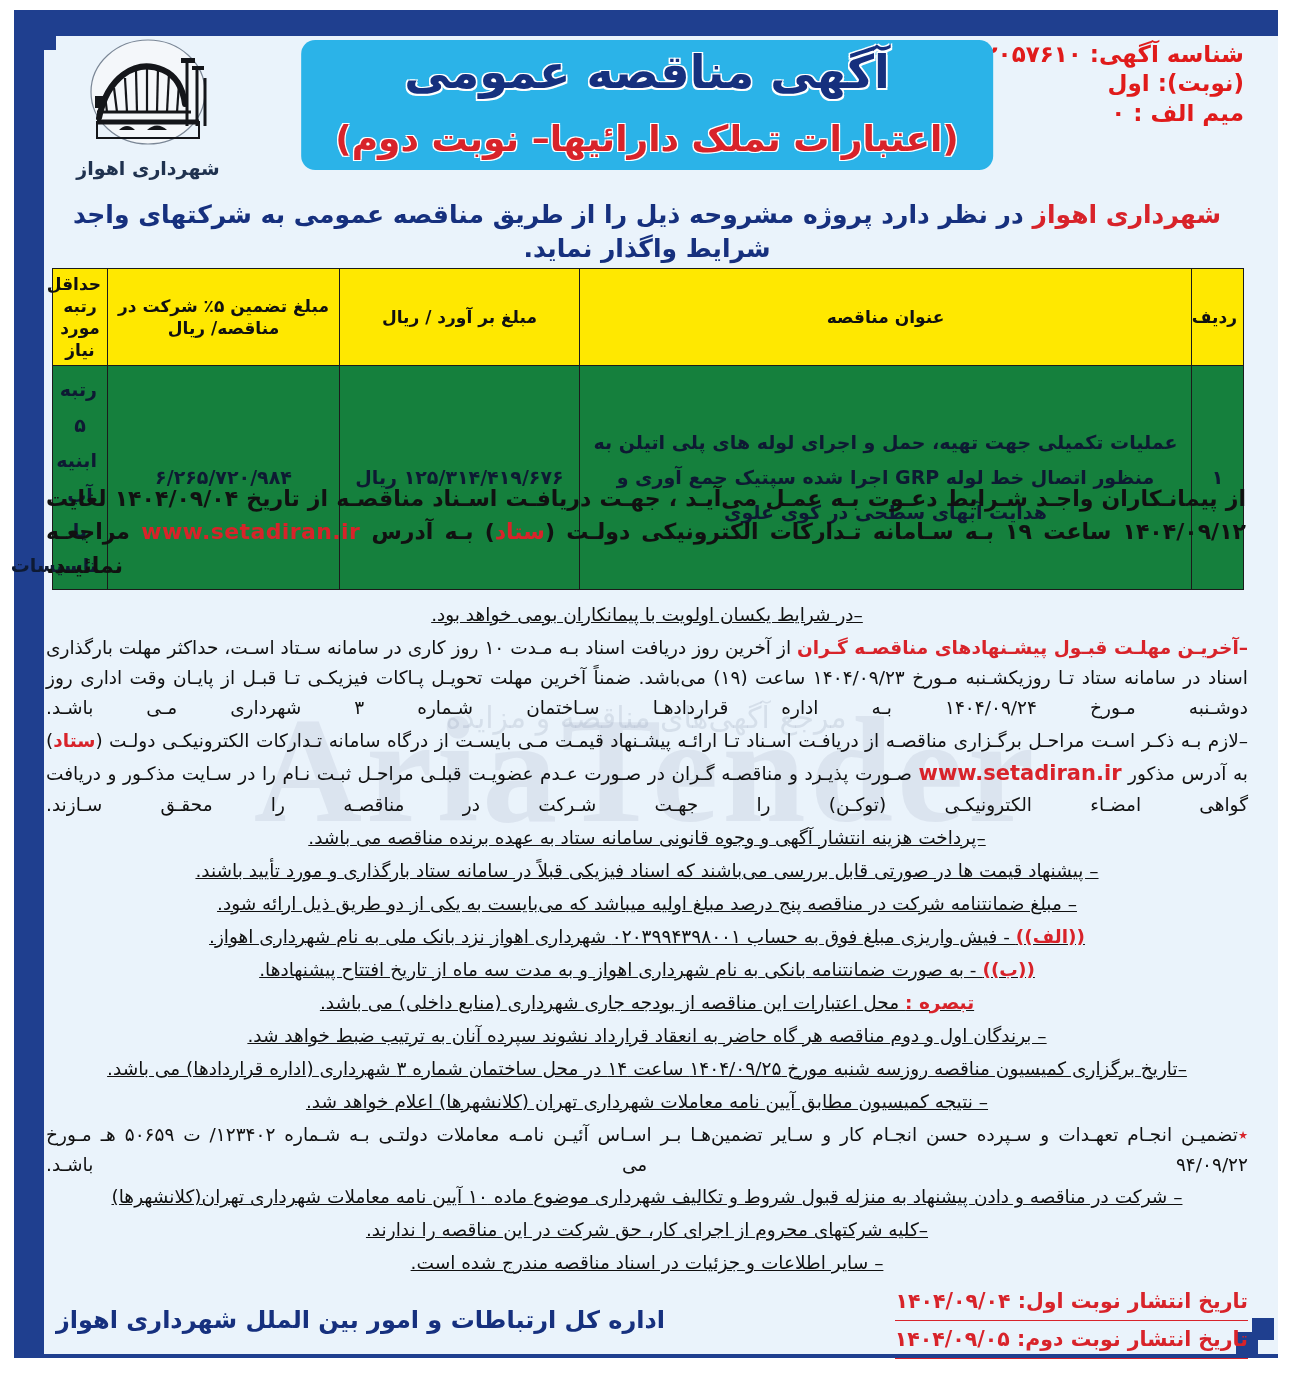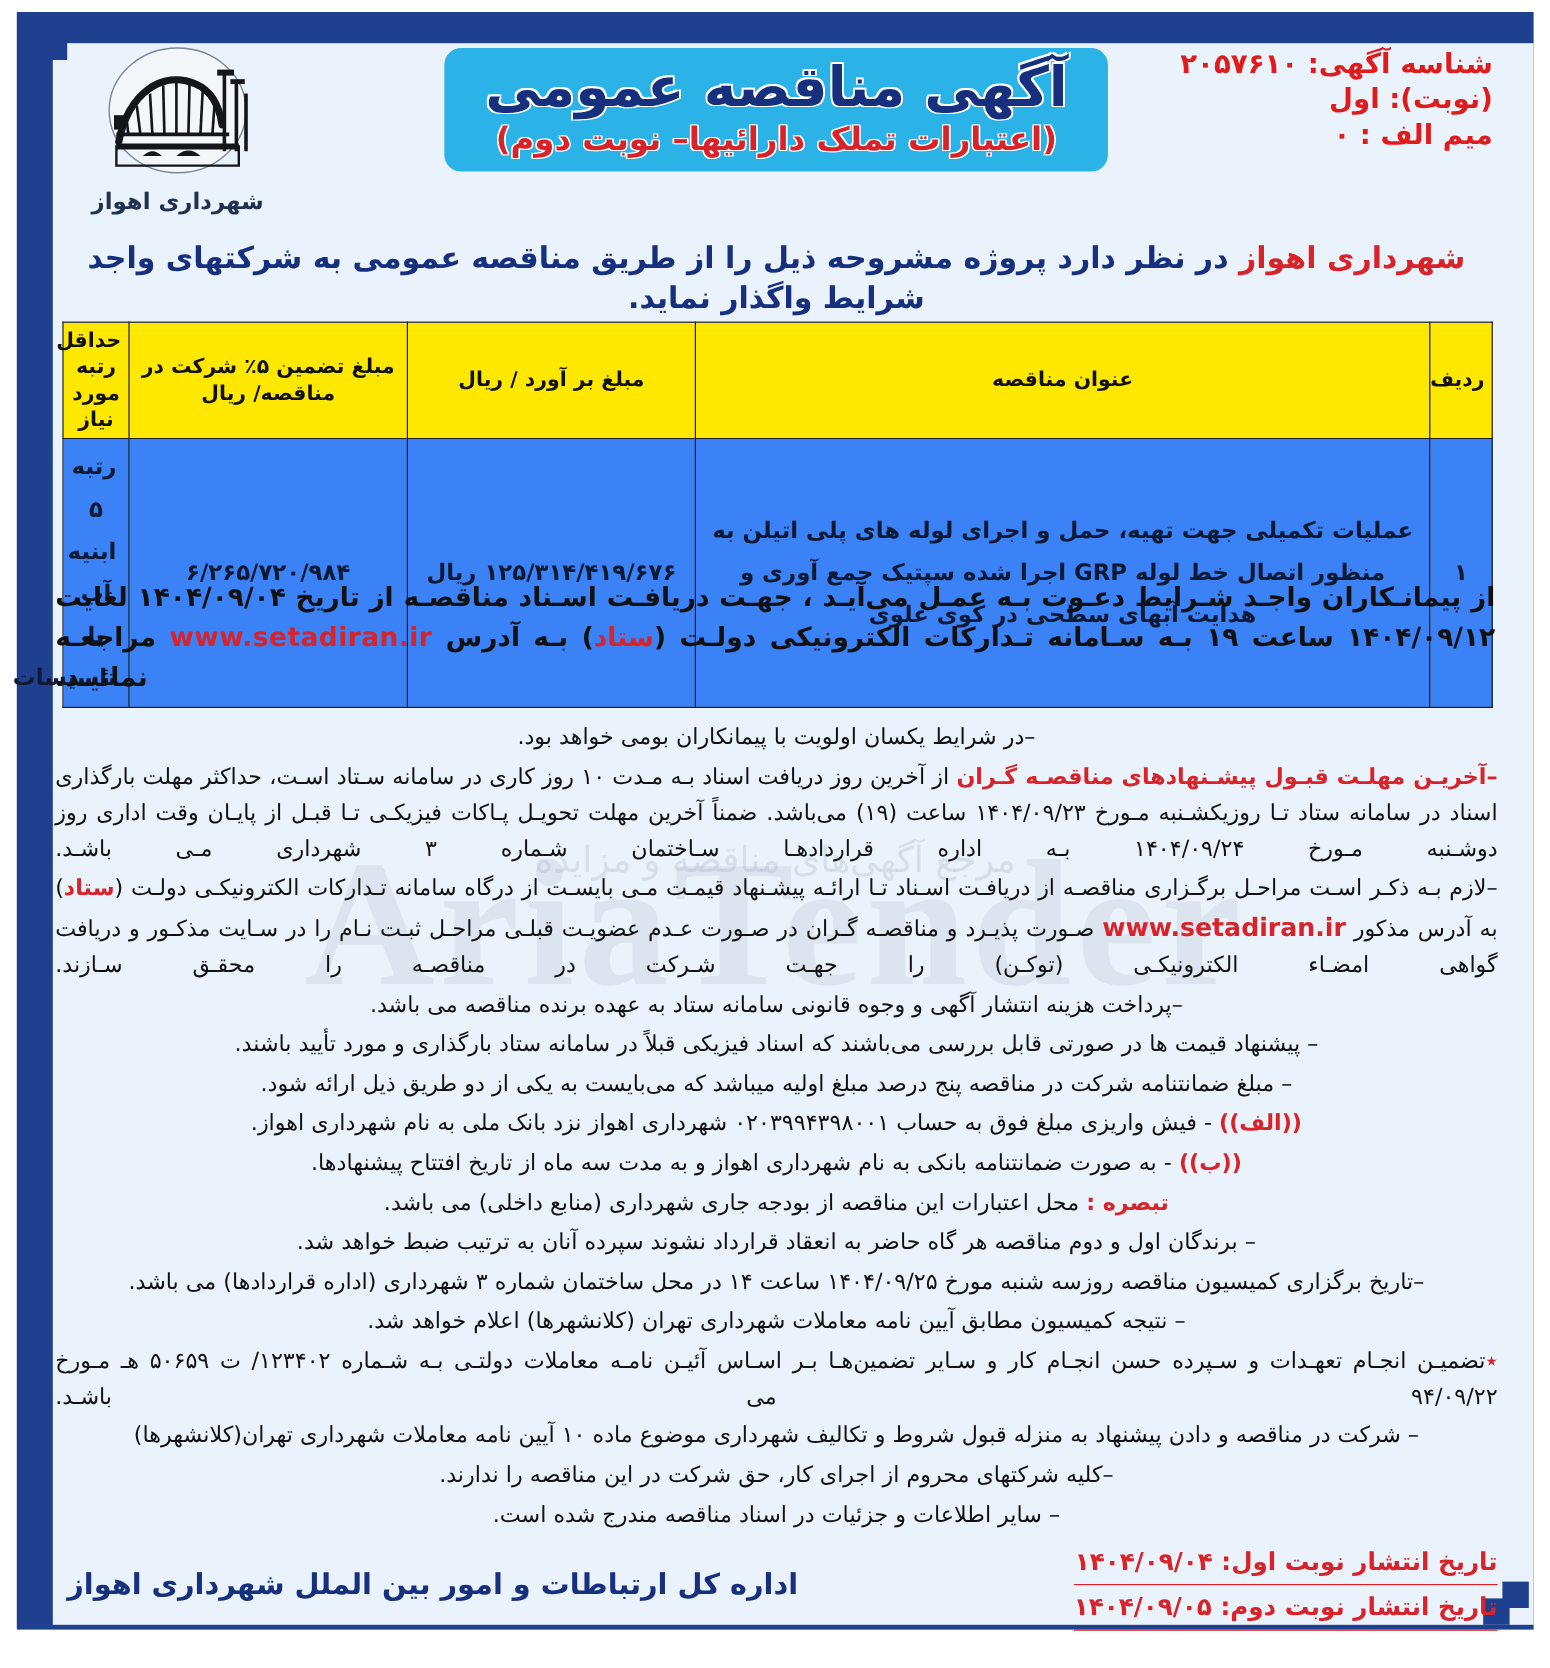--- a/index.html
+++ b/index.html
@@ -71,23 +71,23 @@
     padding:6px 34px 10px 34px;
     text-align:center;
     min-width:480px;
   }
   .title-main{
     font-size:46px; font-weight:bold; color:#16307e;
     text-shadow:-1.5px -1.5px 0 #fff, 1.5px -1.5px 0 #fff, -1.5px 1.5px 0 #fff, 1.5px 1.5px 0 #fff;
     line-height:1.15; white-space:nowrap;
   }
   .title-sub{
-    font-size:27px; font-weight:bold; color:#d8232a;
+    font-size:36px; font-weight:bold; color:#d8232a;
     text-shadow:-1.2px -1.2px 0 #fff, 1.2px -1.2px 0 #fff, -1.2px 1.2px 0 #fff, 1.2px 1.2px 0 #fff;
-    line-height:1.2; white-space:nowrap; margin-top:2px;
+    line-height:1.2; white-space:nowrap; margin-top:18px;
   }
 
   .logo-block{
     position:absolute; left:14px; top:8px;
     width:208px; text-align:center;
   }
   .logo-mark{width:150px;height:122px;display:block;margin:0 auto;}
   .logo-caption{
     font-size:19px; color:#20324f; margin-top:1px; font-weight:600;
   }
@@ -117,21 +117,21 @@
   table.tender th{
     background:#ffe800;
     color:#111;
     font-size:17px;
     font-weight:bold;
     height:64px;
     padding:4px 6px;
     line-height:1.3;
   }
   table.tender td{
-    background:#3b82f6;
+    background:#15803d;
     color:#0e1a33;
     font-size:19px;
     font-weight:bold;
     height:104px;
     padding:6px 10px;
     line-height:1.85;
   }
   td.idx{background:#ffe800;color:#111;font-size:21px;}
   .col-idx{width:52px;}
   .col-title{width:612px;}
@@ -150,21 +150,21 @@
   .bigpar .hl-red{color:#d8232a;}
   .url{color:#d8232a;font-weight:bold;direction:ltr;display:inline-block;
        font-family:"DejaVu Sans","Liberation Sans",sans-serif;}
 
   
   .body-list{
     position:absolute; left:46px; top:600px; width:1202px;
     direction:rtl; color:#111; font-size:18.5px; line-height:1.62;
   }
   .body-list p{margin:0 0 3px 0;}
-  .p-center{text-align:center;}
+  .p-center{text-align:center;text-decoration:underline;}
   .p-just{text-align:justify;text-align-last:justify;}
   .red{color:#d8232a;font-weight:bold;}
   .url-in{color:#d8232a;font-weight:bold;direction:ltr;display:inline-block;font-size:21px;}
 
   
   .footer{
     position:absolute; left:46px; top:1288px; width:1202px;
     height:62px;
   }
   .pub-dates{

